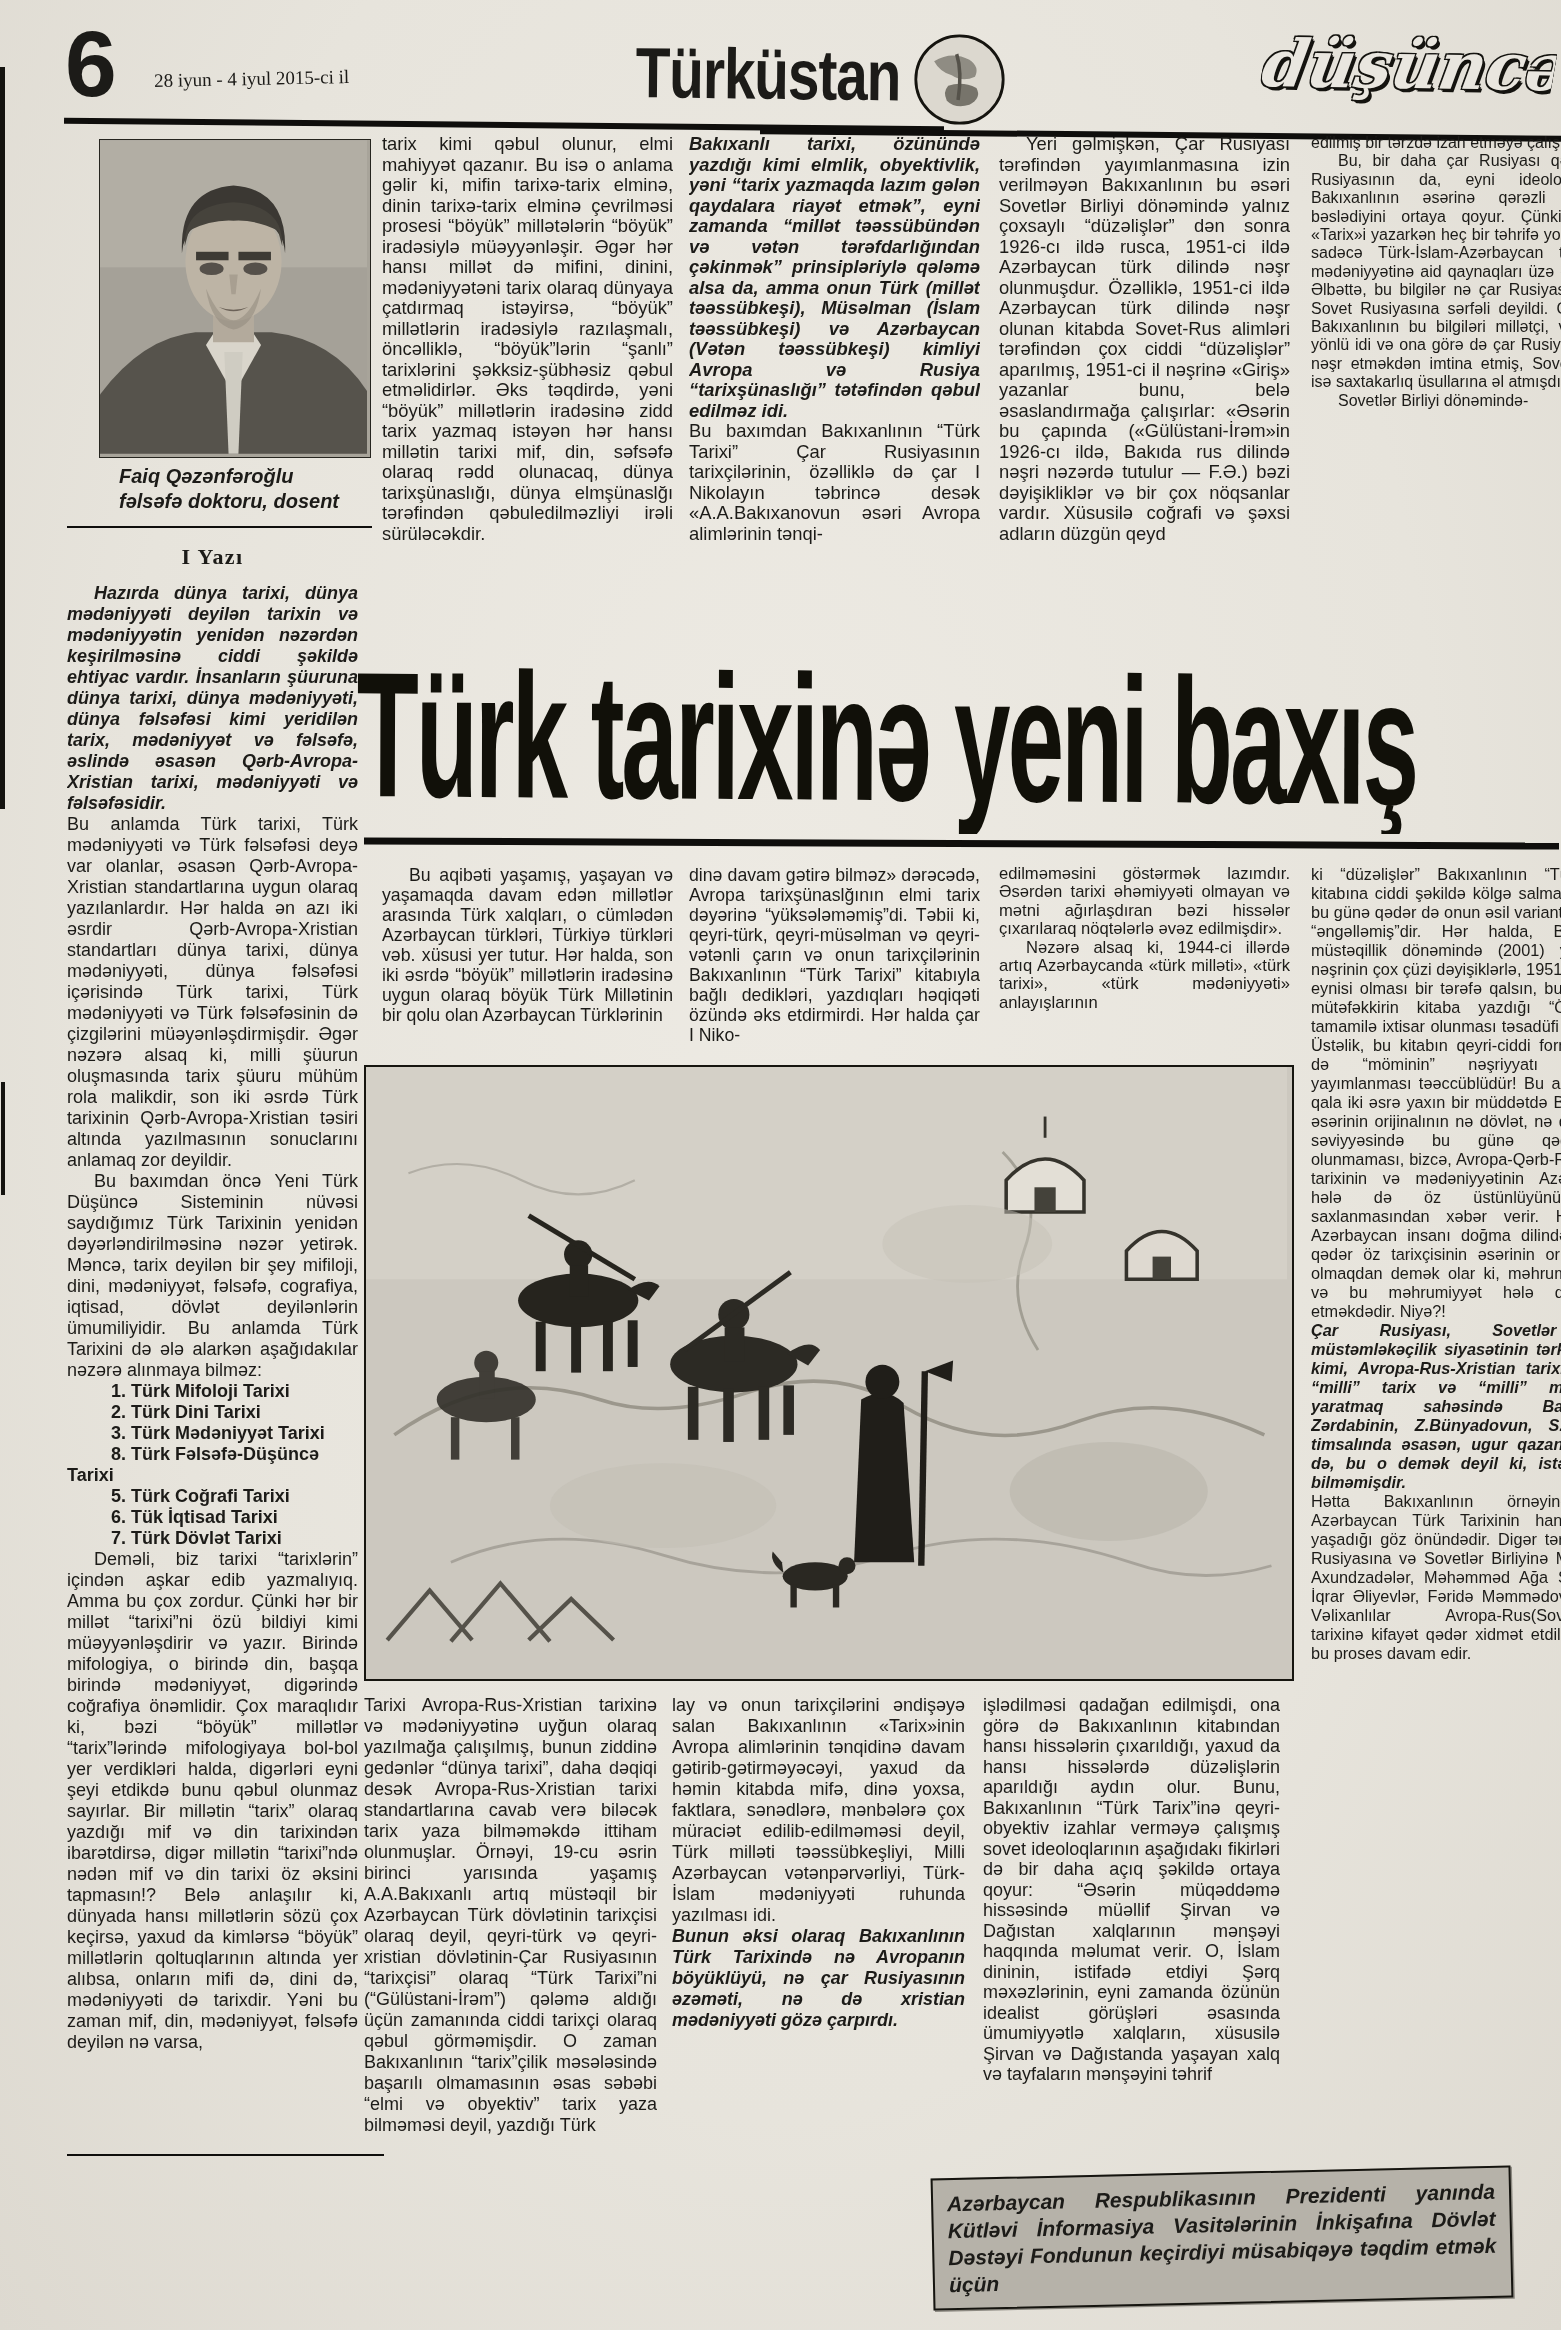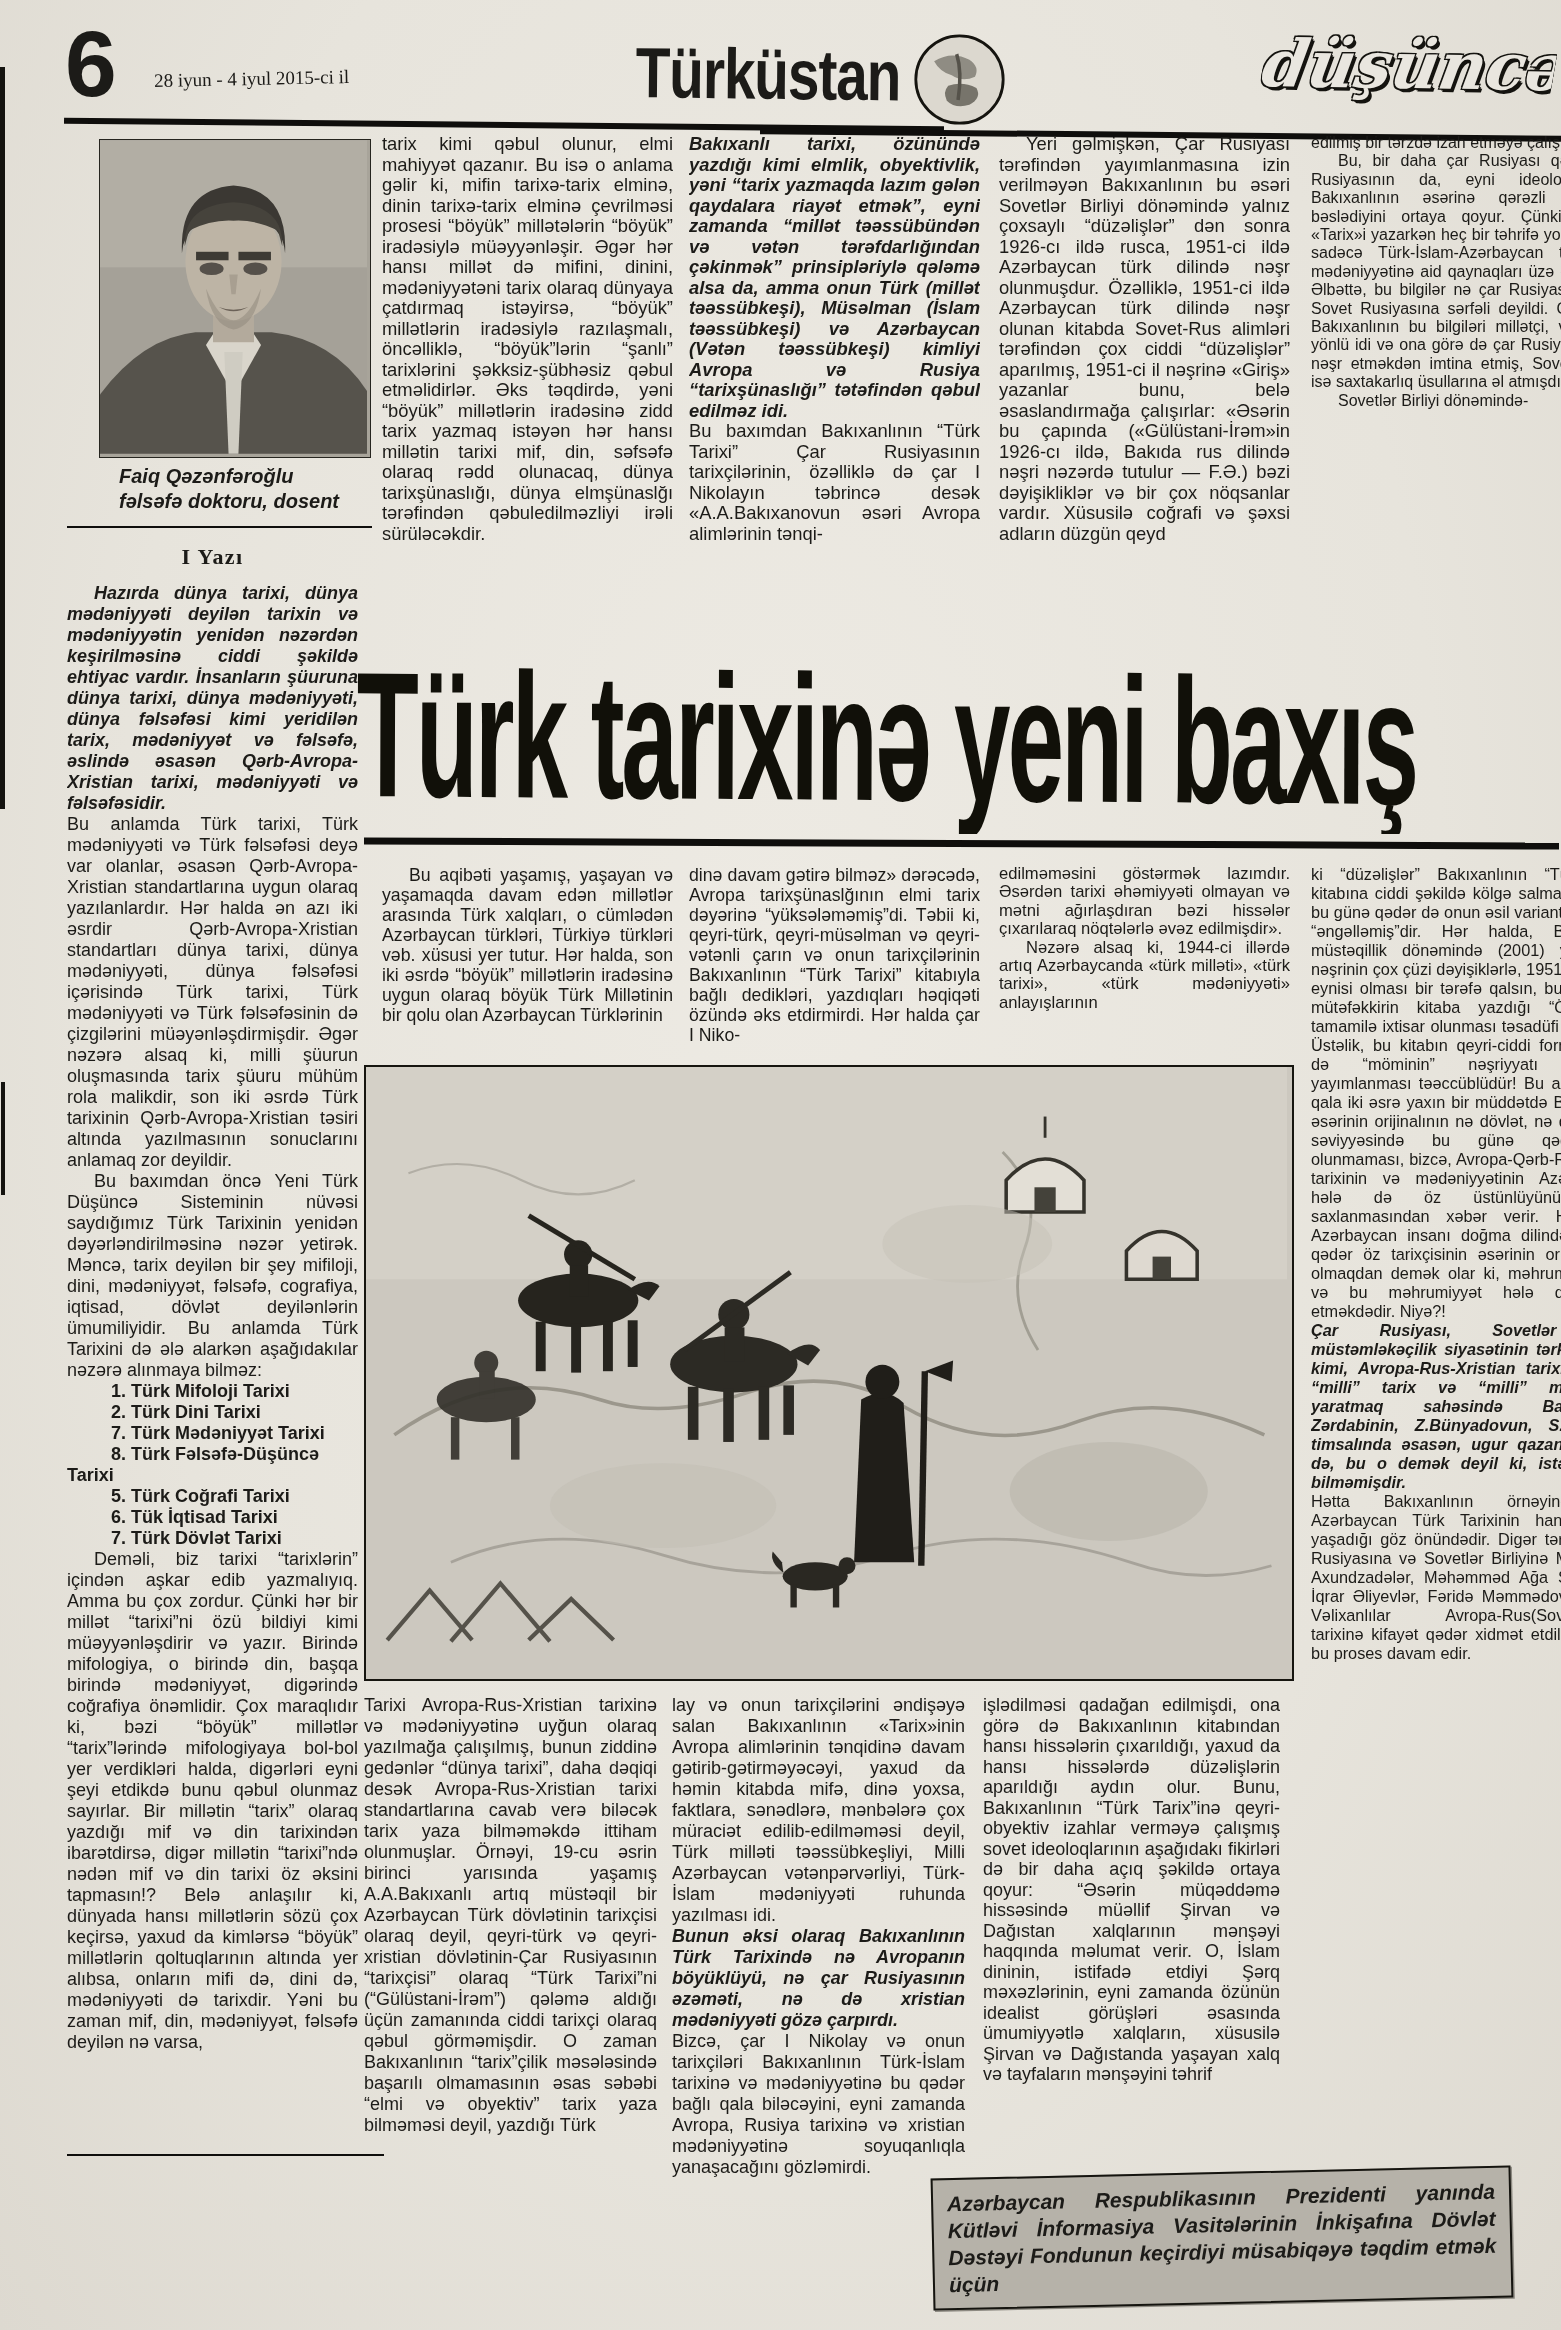--- a/index.html
+++ b/index.html
@@ -96,21 +96,21 @@
   <div class="abs rule" style="left:67px;top:526px;width:305px;height:2.1px;"></div>
 
   <div class="abs part-label" style="left:67px;top:544px;width:291px;">I Yazı</div>
 
   <div class="abs col" style="left:67px;top:583px;width:291px;height:1562px;font-size:18px;line-height:21px;">
       <p class="bi">Hazırda dünya tarixi, dünya mədəniyyəti deyilən tarixin və mədəniyyətin yenidən nəzərdən keşirilməsinə ciddi şəkildə ehtiyac vardır. İnsanların şüuruna dünya tarixi, dünya mədəniyyəti, dünya fəlsəfəsi kimi yeridilən tarix, mədəniyyət və fəlsəfə, əslində əsasən Qərb-Avropa-Xristian tarixi, mədəniyyəti və fəlsəfəsidir.</p>
       <p class="noind">Bu anlamda Türk tarixi, Türk mədəniyyəti və Türk fəlsəfəsi deyə var olanlar, əsasən Qərb-Avropa-Xristian standartlarına uygun olaraq yazılanlardır. Hər halda ən azı iki əsrdir Qərb-Avropa-Xristian standartları dünya tarixi, dünya mədəniyyəti, dünya fəlsəfəsi içərisində Türk tarixi, Türk mədəniyyəti və Türk fəlsəfəsinin də çizgilərini müəyənləşdirmişdir. Əgər nəzərə alsaq ki, milli şüurun oluşmasında tarix şüuru mühüm rola malikdir, son iki əsrdə Türk tarixinin Qərb-Avropa-Xristian təsiri altında yazılmasının sonuclarını anlamaq zor deyildir.</p>
       <p>Bu baxımdan öncə Yeni Türk Düşüncə Sisteminin nüvəsi saydığımız Türk Tarixinin yenidən dəyərləndirilməsinə nəzər yetirək. Məncə, tarix deyilən bir şey mifiloji, dini, mədəniyyət, fəlsəfə, cografiya, iqtisad, dövlət deyilənlərin ümumiliyidir. Bu anlamda Türk Tarixini də ələ alarkən aşağıdakılar nəzərə alınmaya bilməz:</p>
       <p class="li">1. Türk Mifoloji Tarixi</p>
       <p class="li">2. Türk Dini Tarixi</p>
-      <p class="li">7. Türk Mədəniyyət Tarixi</p>
+      <p class="li">3. Türk Mədəniyyət Tarixi</p>
       <p class="li">8. Türk Fəlsəfə-Düşüncə Tarixi</p>
       <p class="li">5. Türk Coğrafi Tarixi</p>
       <p class="li">6. Tük İqtisad Tarixi</p>
       <p class="li">7. Türk Dövlət Tarixi</p>
       <p>Deməli, biz tarixi “tarixlərin” içindən aşkar edib yazmalıyıq. Amma bu çox zordur. Çünki hər bir millət “tarixi”ni özü bildiyi kimi müəyyənləşdirir və yazır. Birində mifologiya, o birində din, başqa birində mədəniyyət, digərində coğrafiya önəmlidir. Çox maraqlıdır ki, bəzi “böyük” millətlər “tarix”lərində mifologiyaya bol-bol yer verdikləri halda, digərləri eyni şeyi etdikdə bunu qəbul olunmaz sayırlar. Bir millətin “tarix” olaraq yazdığı mif və din tarixindən ibarətdirsə, digər millətin “tarixi”ndə nədən mif və din tarixi öz əksini tapmasın!? Belə anlaşılır ki, dünyada hansı millətlərin sözü çox keçirsə, yaxud da kimlərsə “böyük” millətlərin qoltuqlarının altında yer alıbsa, onların mifi də, dini də, mədəniyyəti də tarixdir. Yəni bu zaman mif, din, mədəniyyət, fəlsəfə deyilən nə varsa,</p>
     </div>
   <div class="abs rule" style="left:67px;top:2154px;width:317px;height:2.1px;"></div>
 
   <div class="abs col" style="left:382px;top:134px;width:291px;height:510px;font-size:18.4px;line-height:20.5px;">
       <p class="noind">tarix kimi qəbul olunur, elmi mahiyyət qazanır. Bu isə o anlama gəlir ki, mifin tarixə-tarix elminə, dinin tarixə-tarix elminə çevrilməsi prosesi “böyük” millətələrin “böyük” iradəsiylə müəyyənləşir. Əgər hər hansı millət də mifini, dinini, mədəniyyətəni tarix olaraq dünyaya çatdırmaq istəyirsə, “böyük” millətlərin iradəsiylə razılaşmalı, öncəlliklə, “böyük”lərin “şanlı” tarixlərini şəkksiz-şübhəsiz qəbul etməlidirlər. Əks təqdirdə, yəni “böyük” millətlərin iradəsinə zidd tarix yazmaq istəyən hər hansı millətin tarixi mif, din, səfsəfə olaraq rədd olunacaq, dünya tarixşünaslığı, dünya elmşünaslğı tərəfindən qəbuledilməzliyi irəli sürüləcəkdir.</p>
@@ -218,21 +218,20 @@
       <ellipse cx="850" cy="250" rx="120" ry="55" fill="#c6c2b8" opacity="0.5"></ellipse>
     </svg>
   </div>
 
   <div class="abs col" style="left:364px;top:1695px;width:293px;height:600px;font-size:18px;line-height:21px;">
       <p class="noind">Tarixi Avropa-Rus-Xristian tarixinə və mədəniyyətinə uyğun olaraq yazılmağa çalışılmış, bunun ziddinə gedənlər “dünya tarixi”, daha dəqiqi desək Avropa-Rus-Xristian tarixi standartlarına cavab verə biləcək tarix yaza bilməməkdə ittiham olunmuşlar. Örnəyi, 19-cu əsrin birinci yarısında yaşamış A.A.Bakıxanlı artıq müstəqil bir Azərbaycan Türk dövlətinin tarixçisi olaraq deyil, qeyri-türk və qeyri-xristian dövlətinin-Çar Rusiyasının “tarixçisi” olaraq “Türk Tarixi”ni (“Gülüstani-İrəm”) qələmə aldığı üçün zamanında ciddi tarixçi olaraq qəbul görməmişdir. O zaman Bakıxanlının “tarix”çilik məsələsində başarılı olmamasının əsas səbəbi “elmi və obyektiv” tarix yaza bilməməsi deyil, yazdığı Türk</p>
     </div>
   <div class="abs col" style="left:672px;top:1695px;width:293px;height:600px;font-size:18px;line-height:21px;">
       <p class="noind">lay və onun tarixçilərini əndişəyə salan Bakıxanlının «Tarix»inin Avropa alimlərinin tənqidinə davam gətirib-gətirməyəcəyi, yaxud da həmin kitabda mifə, dinə yoxsa, faktlara, sənədlərə, mənbələrə çox müraciət edilib-edilməməsi deyil, Türk milləti təəssübkeşliyi, Milli Azərbaycan vətənpərvərliyi, Türk-İslam mədəniyyəti ruhunda yazılması idi.</p>
       <p class="bi noind">Bunun əksi olaraq Bakıxanlının Türk Tarixində nə Avropanın böyüklüyü, nə çar Rusiyasının əzəməti, nə də xristian mədəniyyəti gözə çarpırdı.</p>
-      <p class="noind">Bizcə, çar I Nikolay və onun tarixçiləri Bakıxanlının Türk-İslam tarixinə və mədəniyyətinə bu qədər bağlı qala biləcəyini, eyni zamanda Avropa, Rusiya tarixinə və xristian mədəniyyətinə soyuqanlıqla yanaşacağını gözləmirdi.</p>
     </div>
   <div class="abs col" style="left:983px;top:1695px;width:297px;height:465px;font-size:18px;line-height:20.5px;">
       <p class="noind">işlədilməsi qadağan edilmişdi, ona görə də Bakıxanlının kitabından hansı hissələrin çıxarıldığı, yaxud da hansı hissələrdə düzəlişlərin aparıldığı aydın olur. Bunu, Bakıxanlının “Türk Tarix”inə qeyri-obyektiv izahlar verməyə çalışmış sovet ideoloqlarının aşağıdakı fikirləri də bir daha açıq şəkildə ortaya qoyur: “Əsərin müqəddəmə hissəsində müəllif Şirvan və Dağıstan xalqlarının mənşəyi haqqında məlumat verir. O, İslam dininin, istifadə etdiyi Şərq məxəzlərinin, eyni zamanda özünün idealist görüşləri əsasında ümumiyyətlə xalqların, xüsusilə Şirvan və Dağıstanda yaşayan xalq və tayfaların mənşəyini təhrif</p>
     </div>
 
   <div class="abs clip" style="left:1311px;top:865px;width:250px;height:1299px;">
     <div class="col" style="width:332px;font-size:16.3px;line-height:19px;">
         <p class="noind">ki “düzəlişlər” Bakıxanlının “Türk Tarixi” kitabına ciddi şəkildə kölgə salmaqla yanaşı, bu günə qədər də onun əsil variantının nəşrini “əngəlləmiş”dir. Hər halda, Bakıxanlının müstəqillik dönəmində (2001) yayımlanan nəşrinin çox çüzi dəyişiklərlə, 1951-ci ildəkinin eynisi olması bir tərəfə qalsın, burada hətta, mütəfəkkirin kitaba yazdığı “Ön söz”ün tamamilə ixtisar olunması təsadüfi ola bilməz. Üstəlik, bu kitabın qeyri-ciddi formatda, özü də “möminin” nəşriyyatı tətəfindən yayımlanması təəccüblüdür! Bu anlamda, az qala iki əsrə yaxın bir müddətdə Bakıxanlının əsərinin orijinalının nə dövlət, nə qeyri-dövlət səviyyəsində bu günə qədər nəşr olunmaması, bizcə, Avropa-Qərb-Rus-Xristian tarixinin və mədəniyyətinin Azərbaycanda hələ də öz üstünlüyünü qoruyb saxlanmasından xəbər verir. Hər halda, Azərbaycan insanı doğma dilində bu günə qədər öz tarixçisinin əsərinin orijinalı tanış olmaqdan demək olar ki, məhrum olmuşdur və bu məhrumiyyət hələ də davam etməkdədir. Niyə?!</p>
         <p class="bi noind">Çar Rusiyası, Sovetlər Birliyi müstəmləkəçilik siyasətinin tərkib hissəsi kimi, Avropa-Rus-Xristian tarixinə uyğun “milli” tarix və “milli” mədəniyyəti yaratmaq sahəsində Bakıxanlının, Zərdabinin, Z.Bünyadovun, S.Əliyarlının timsalında əsasən, ugur qazana bilməsə də, bu o demək deyil ki, istəyinə çata bilməmişdir.</p>
         <p class="noind">Hətta Bakıxanlının örnəyində belə Azərbaycan Türk Tarixinin hansı faciələr yaşadığı göz önündədir. Digər tərəfdən, Çar Rusiyasına və Sovetlər Birliyinə Mirzə Fətəli Axundzadələr, Məhəmməd Ağa Şahtaxtlılar, İqrar Əliyevlər, Fəridə Məmmədovalar, Nailə Vəlixanlılar Avropa-Rus(Sovet)-Xristian tarixinə kifayət qədər xidmət etdilər, hələ də bu proses davam edir.</p>

